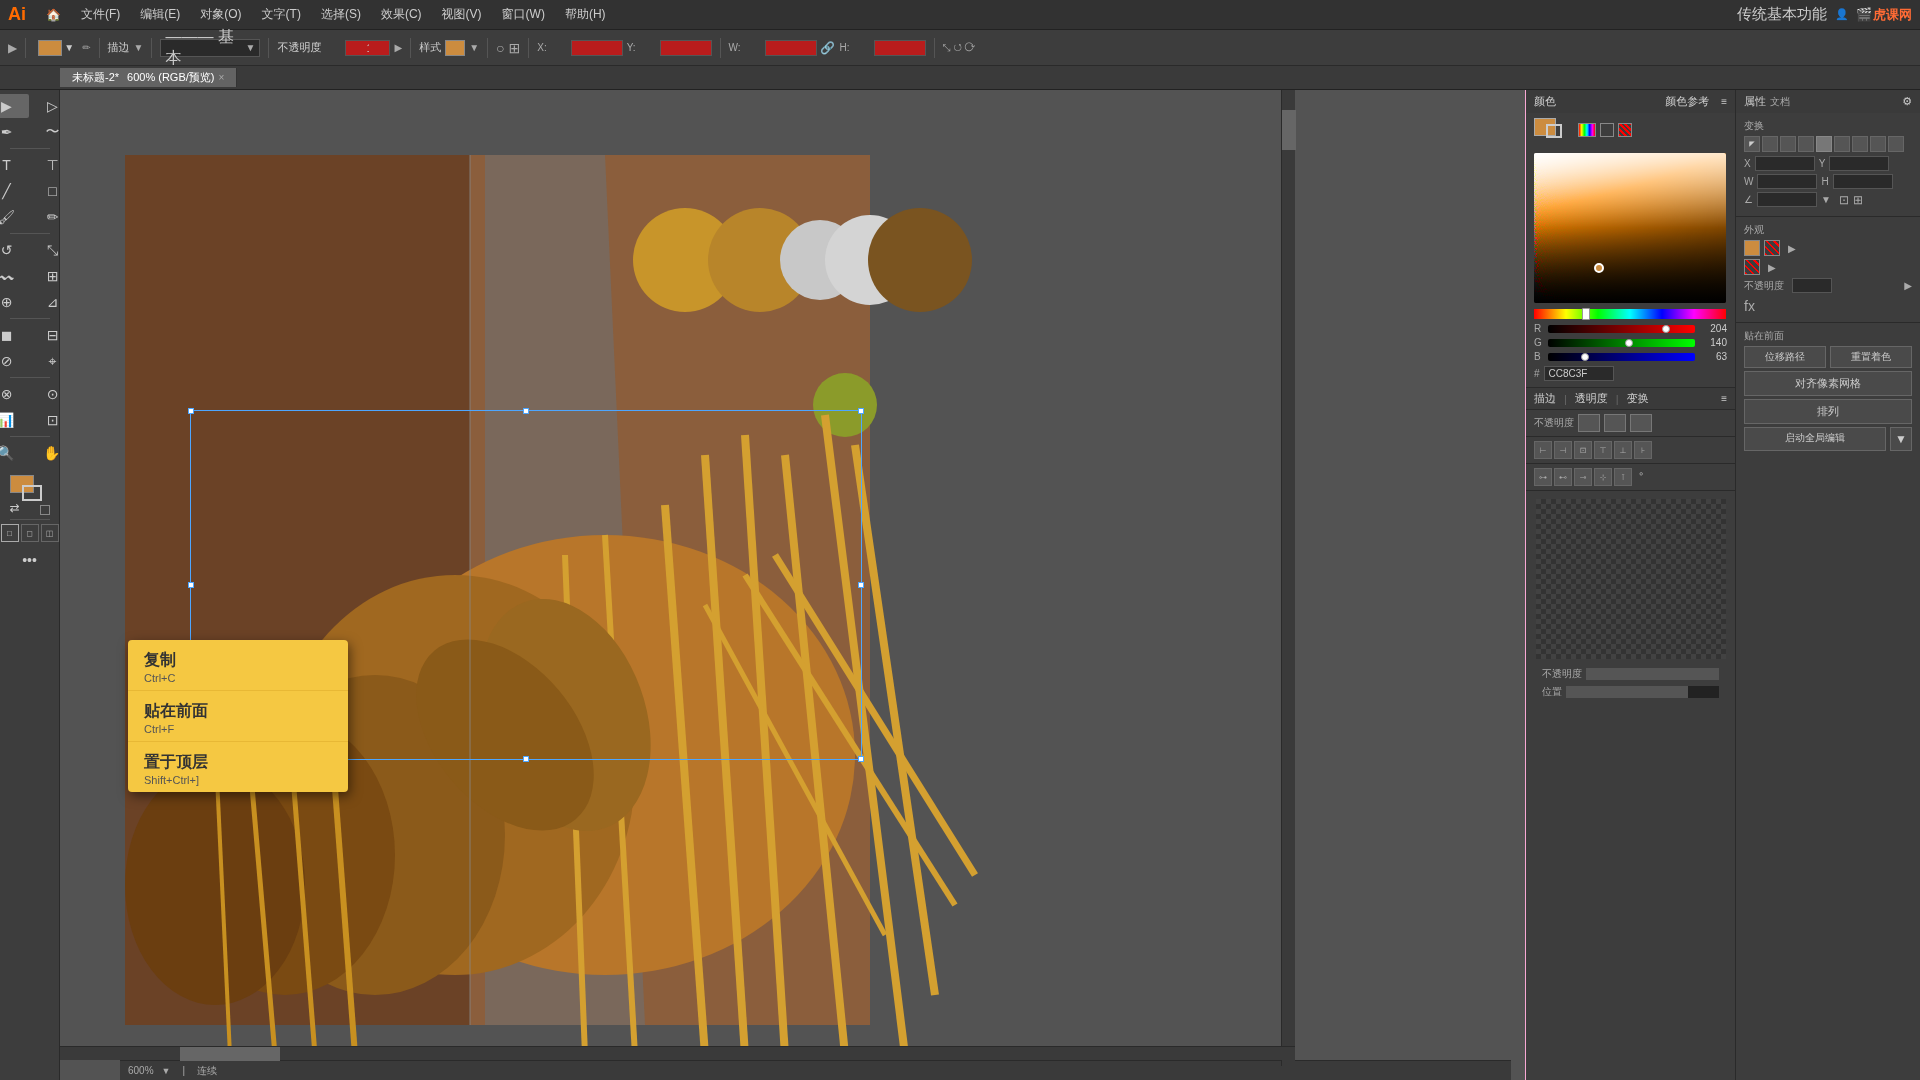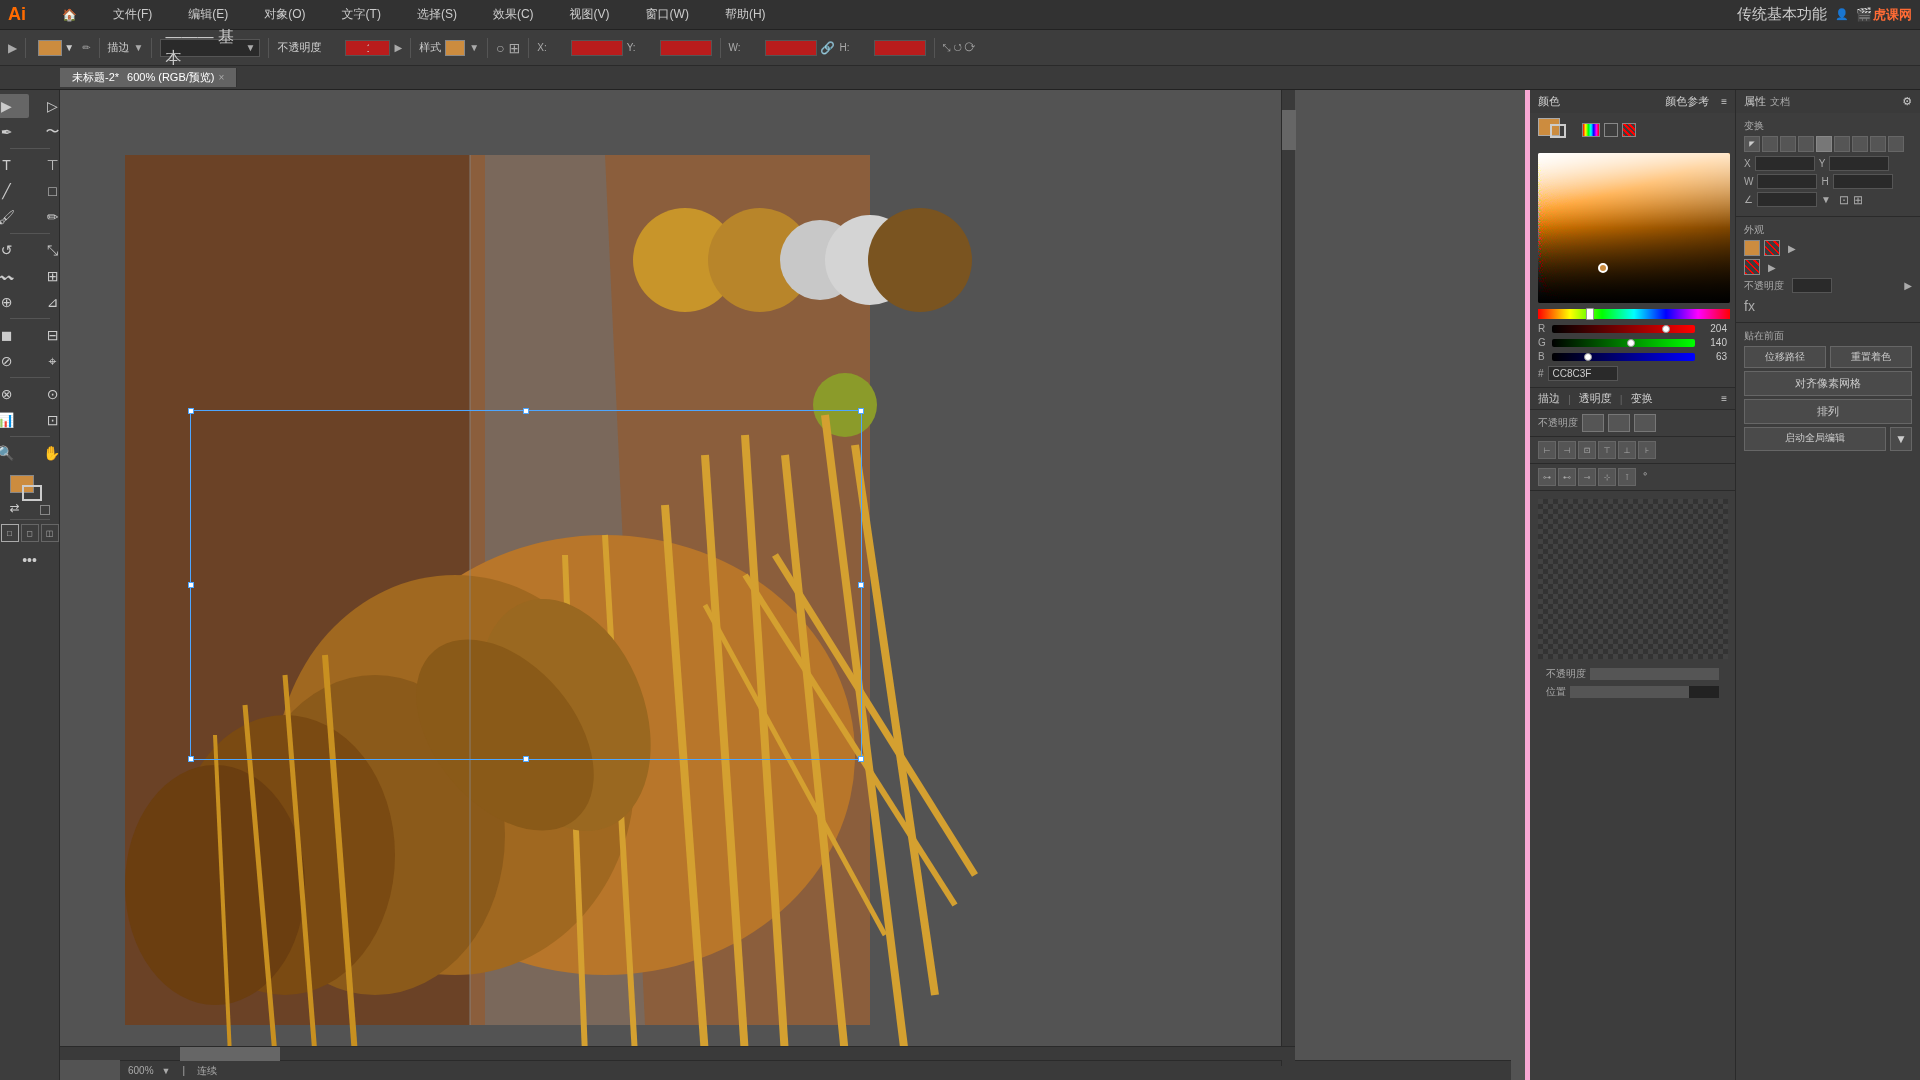--- a/index.html
+++ b/index.html
@@ -1,20 +1,20 @@
 <!DOCTYPE html>
 <html><head>
   <meta charset="utf-8">
   <style>
     * { margin: 0; padding: 0; box-sizing: border-box; }
     body { width: 1920px; height: 1080px; overflow: hidden; background: #535353; font-family: 'Microsoft YaHei', sans-serif; font-size: 12px; color: #ccc; }
 
     
     #menu-bar {
-      width: 100%; height: 30px; background: #323232; display: flex; align-items: center; padding: 0 8px; gap: 20px; border-bottom: 1px solid #222;
+      width: 100%; height: 30px; background: #323232; display: flex; align-items: center; padding: 0 8px; gap: 4px; border-bottom: 1px solid #222;
     }
     #menu-bar .app-logo { color: #FF6B00; font-weight: bold; font-size: 18px; margin-right: 8px; }
     #menu-bar .menu-item { color: #ccc; font-size: 12px; padding: 2px 8px; cursor: pointer; }
     #menu-bar .menu-right { margin-left: auto; display: flex; align-items: center; gap: 8px; }
 
     
     #toolbar {
       width: 100%; height: 36px; background: #3d3d3d; display: flex; align-items: center; padding: 0 8px; gap: 4px; border-bottom: 1px solid #2a2a2a;
     }
     .toolbar-item { display: flex; align-items: center; gap: 2px; padding: 2px 4px; color: #ccc; font-size: 11px; }
@@ -43,21 +43,21 @@
     .tool-sep { width: 40px; height: 1px; background: #555; margin: 2px 0; }
 
     
     #canvas-area {
       flex: 1; background: #535353; position: relative; overflow: hidden;
     }
     #v-scrollbar { position: absolute; top: 0; right: 0; width: 14px; bottom: 14px; background: #3a3a3a; border-left: 1px solid #2a2a2a; }
 
     
     #right-panels {
-      width: 230px; background: #3d3d3d; border-left: 5px solid #f9a8d4; display: flex; flex-direction: column; flex-shrink: 0; overflow-y: auto;
+      width: 230px; background: #3d3d3d; border-left: 1px solid #f9a8d4; display: flex; flex-direction: column; flex-shrink: 0; overflow-y: auto;
     }
 
     
     .panel { border-bottom: 1px solid #2a2a2a; }
     .panel-header { display: flex; align-items: center; padding: 4px 8px; background: #3a3a3a; font-size: 11px; color: #ccc; gap: 4px; }
     .panel-body { padding: 6px 8px; }
     .slider-row { display: flex; align-items: center; gap: 4px; margin-bottom: 3px; }
     .slider-label { width: 10px; font-size: 10px; color: #aaa; }
     .slider-track { flex: 1; height: 8px; border-radius: 2px; position: relative; }
     .slider-r { background: linear-gradient(to right, #000, #ff0000); }
@@ -342,20 +342,34 @@
       <div class="sel-handle" style="top:-3px;left:-3px;"></div>
       <div class="sel-handle" style="top:-3px;left:50%;transform:translateX(-50%);"></div>
       <div class="sel-handle" style="top:-3px;right:-3px;"></div>
       <div class="sel-handle" style="top:50%;left:-3px;transform:translateY(-50%);"></div>
       <div class="sel-handle" style="top:50%;right:-3px;transform:translateY(-50%);"></div>
       <div class="sel-handle" style="bottom:-3px;left:-3px;"></div>
       <div class="sel-handle" style="bottom:-3px;left:50%;transform:translateX(-50%);"></div>
       <div class="sel-handle" style="bottom:-3px;right:-3px;"></div>
     </div>
 
+    <div id="context-menu">
+      <div class="ctx-item">
+        <span class="ctx-main">复制</span>
+        <span class="ctx-shortcut">Ctrl+C</span>
+      </div>
+      <div class="ctx-item">
+        <span class="ctx-main">贴在前面</span>
+        <span class="ctx-shortcut">Ctrl+F</span>
+      </div>
+      <div class="ctx-item">
+        <span class="ctx-main">置于顶层</span>
+        <span class="ctx-shortcut">Shift+Ctrl+]</span>
+      </div>
+    </div>
 
     <div id="bottom-bar">
       <span>600%</span>
       <span style="font-size:9px;">▼</span>
       <span style="margin:0 4px;">|</span>
       <span>连续</span>
     </div>
 
     <div id="v-scrollbar" style="right:230px;">
       <div style="width:14px;height:40px;background:#666;margin-top:20px;"></div>

